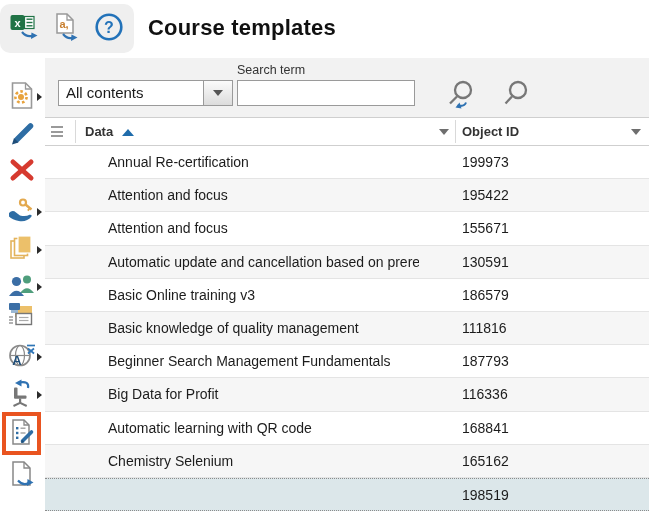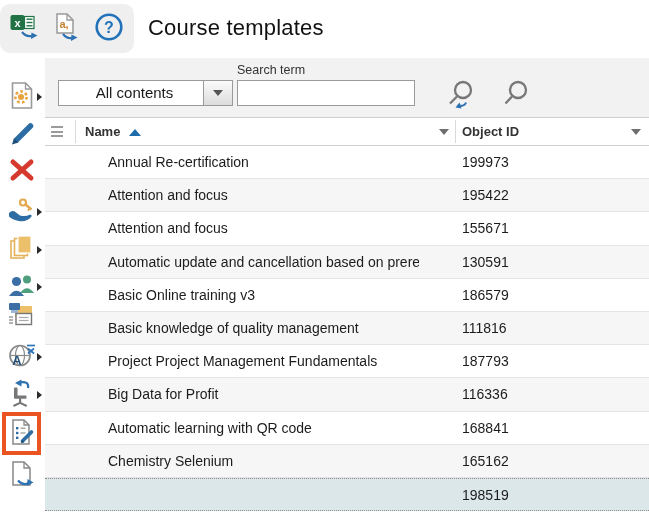--- a/index.html
+++ b/index.html
@@ -4,37 +4,37 @@
 <style>
   * { margin:0; padding:0; box-sizing:border-box; }
   body { font-family:"Liberation Sans", sans-serif; background:#fff; }
   #app { position:relative; width:649px; height:514px; background:#fff; overflow:hidden; }
 
   
   .top-pill { position:absolute; left:0; top:4; top:4px; width:134px; height:49px;
               background:#efefef; border-radius:10px; display:flex; align-items:center;
               justify-content:space-evenly; }
   .top-icon-btn { width:34px; height:34px; display:flex; align-items:center; justify-content:center; cursor:pointer; }
-  .page-title { position:absolute; left:148px; top:15px; font-size:22px; font-weight:400; color:#111; letter-spacing:0.2px; }
+  .page-title { position:absolute; left:148px; top:15px; font-size:22px; font-weight:700; color:#111; letter-spacing:0.2px; }
 
   
   .sidebar { position:absolute; left:0; top:58px; width:45px; height:456px; background:#fff; }
   .side-btn { position:absolute; left:7px; width:30px; height:30px; display:flex; align-items:center; justify-content:center; cursor:pointer; }
   .caret { position:absolute; left:37px; width:0; height:0;
            border-left:5px solid #2b2b2b; border-top:4px solid transparent; border-bottom:4px solid transparent; }
   .hl-box { position:absolute; left:2px; top:412px; width:39px; height:43px;
             border:4px solid #e95420; background:#fff; display:flex; align-items:center; justify-content:center; cursor:pointer; }
 
   
   .toolbar { position:absolute; left:45px; top:58px; width:604px; height:59px; background:#f2f2f2; }
   .fld-label { position:absolute; top:5px; font-size:12.5px; color:#333; }
   .select-box { position:absolute; left:13px; top:22px; width:175px; height:26px; background:#fff;
                 border:1px solid #9a9a9a; display:flex; cursor:pointer; }
   .select-value { flex:1; font-size:15px; color:#1a1a1a; line-height:24px; padding-left:7px;
-                  white-space:nowrap; overflow:hidden;text-align:center; }
+                  white-space:nowrap; overflow:hidden; }
   .select-btn { width:29px; border-left:1px solid #9a9a9a; background:linear-gradient(#fbfbfb,#dcdcdc);
                 display:flex; align-items:center; justify-content:center; }
   .tri-down-dark { width:0; height:0; border-top:6px solid #555; border-left:5px solid transparent; border-right:5px solid transparent; }
   .search-input { position:absolute; left:192px; top:22px; width:178px; height:26px;
                   border:1px solid #9a9a9a; background:#fff; font-size:14px; padding:0 6px;
                   font-family:"Liberation Sans", sans-serif; }
   .tool-search-btn { position:absolute; top:20px; width:38px; height:36px; display:flex;
                      align-items:center; justify-content:center; cursor:pointer; }
 
   
@@ -284,21 +284,21 @@
 
   <div class="table">
     <div class="thead">
       <div class="drag-icon">
           <span></span>
           <span></span>
           <span></span>
         </div>
       <div class="hdiv" style="left:30px"></div>
       <div class="th-label" style="left:40px">
-        <span>Name</span><span class="sort-asc"></span>
+        <span>Data</span><span class="sort-asc"></span>
       </div>
       <span class="th-filter" style="left:394px"></span>
       <div class="hdiv" style="left:410px"></div>
       <div class="th-label" style="left:417px">
         <span>Object ID</span>
       </div>
       <span class="th-filter" style="left:586px"></span>
     </div>
 
     <div class="tbody">
@@ -320,21 +320,21 @@
       </div>
         <div class="row">
         <span class="cell-name">Basic Online training v3</span>
         <span class="cell-id">186579</span>
       </div>
         <div class="row alt">
         <span class="cell-name">Basic knowledge of quality management</span>
         <span class="cell-id">111816</span>
       </div>
         <div class="row">
-        <span class="cell-name">Project Project Management Fundamentals</span>
+        <span class="cell-name">Beginner Search Management Fundamentals</span>
         <span class="cell-id">187793</span>
       </div>
         <div class="row alt">
         <span class="cell-name">Big Data for Profit</span>
         <span class="cell-id">116336</span>
       </div>
         <div class="row">
         <span class="cell-name">Automatic learning with QR code</span>
         <span class="cell-id">168841</span>
       </div>

